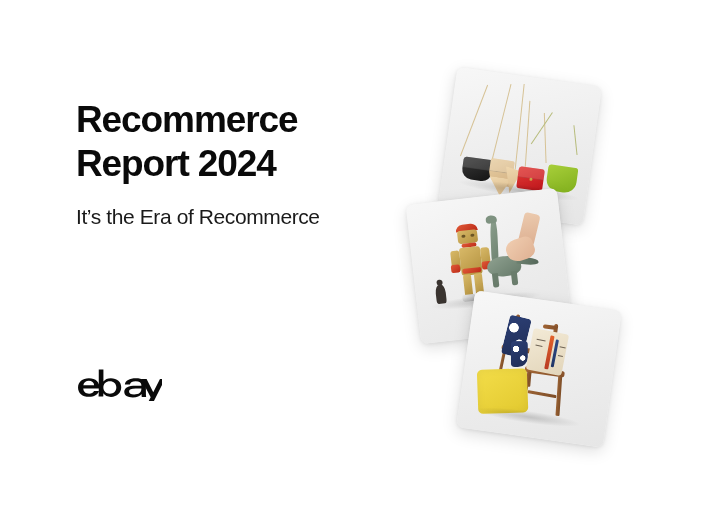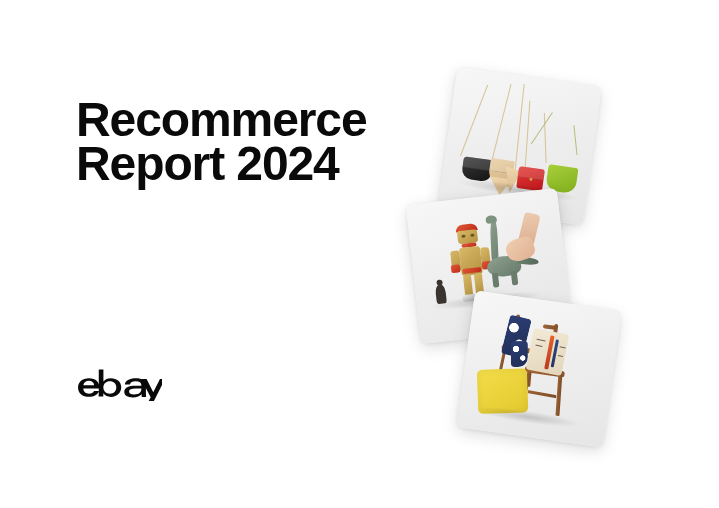--- a/index.html
+++ b/index.html
@@ -24,21 +24,21 @@
   }
 
   
   .text-block {
     position: absolute;
     left: 76px;
     top: 98px;
     width: 330px;
   }
   .title {
-    font-size: 48px;
+    font-size: 37px;
     line-height: 44px;
     font-weight: 700;
     letter-spacing: -1.1px;
     color: #0a0a0a;
     margin: 0;
     white-space: pre-line;
   }
   .subtitle {
     margin: 18px 0 0 0;
     font-size: 21px;
@@ -227,20 +227,21 @@
   }
 </style>
 </head>
 <body>
 
 <div class="slide">
 
   <div class="text-block">
     <h1 class="title">Recommerce
 Report 2024</h1>
+    <p class="subtitle">It’s the Era of Recommerce</p>
   </div>
 
   <div class="brand-logo">
     <svg viewBox="0 0 170 62" xmlns="http://www.w3.org/2000/svg" aria-hidden="true">
       <g fill="#0a0a0a">
 
         <path d="M25.5 19.5C12.5 19.5 4 27.2 4 37.8c0 11.1 8.2 18.6 21.9 18.6 9.8 0 17.1-3.6 19.6-11.4h-9.9c-1.7 3.6-5.3 5.3-9.7 5.3-6.7 0-11.2-4.1-11.5-10.3h32c.6-13.1-7.1-20.5-20.9-20.5zm-11 14.2c.9-5.8 5.1-8.9 11-8.9 5.6 0 10 3.1 10.4 8.9H14.5z"></path>
 
         <path d="M68.8 19.5c-6.4 0-11.6 2.4-14.6 6.6V2.5H45v44.7c0 2.9-.2 6.2-.4 8.3h9.2c.2-1.9.3-4.1.3-6 3 4.5 8.4 7 15 7 12.2 0 20.3-8 20.3-18.9 0-11.2-8.1-18.1-20.6-18.1zm-1.9 30.6c-7.4 0-12.8-4.9-12.8-12.3 0-7.4 5.4-12.2 12.8-12.2 7.6 0 12.8 4.8 12.8 12.2 0 7.4-5.2 12.3-12.8 12.3z"></path>
 

